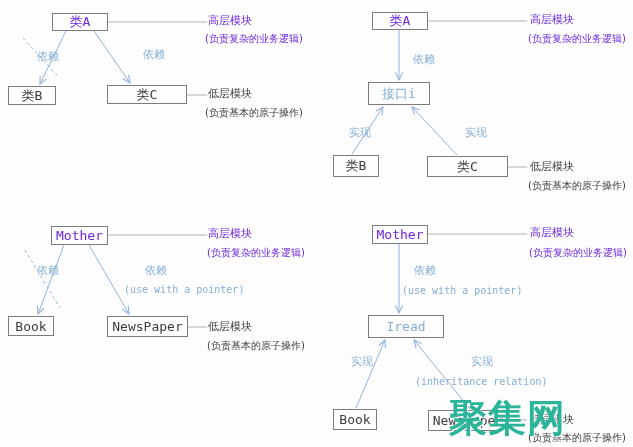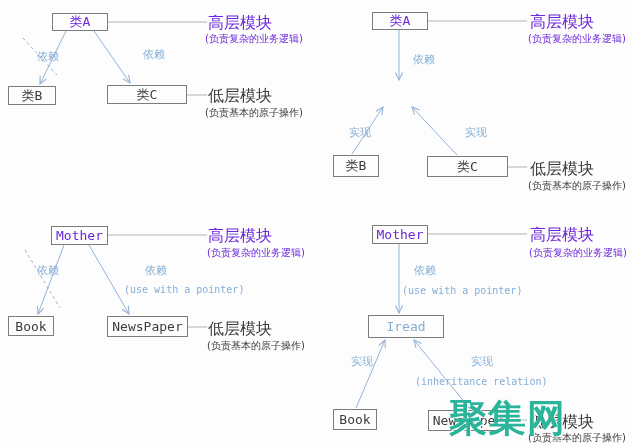--- a/index.html
+++ b/index.html
@@ -5,21 +5,21 @@
   html,body{margin:0;padding:0;}
   body{font-family:"DejaVu Sans",sans-serif;background:#ffffff;}
   .canvas{position:relative;width:633px;height:447px;background:#fdfdfd;overflow:hidden;}
   .layer{position:absolute;left:0;top:0;}
   .node{
     position:absolute;border:1px solid #7c7c7c;background:#fdfdfd;
     display:flex;align-items:center;justify-content:center;
     font-size:13px;font-family:"DejaVu Sans Mono","DejaVu Sans",monospace;
     white-space:nowrap;box-sizing:border-box;
   }
-  .lbl{position:absolute;font-size:16px;white-space:nowrap;line-height:1;}
+  .lbl{position:absolute;font-size:11px;white-space:nowrap;line-height:1;}
   .sub{font-size:10px;letter-spacing:0px;}
   .dep{font-size:11px;margin-left:9px;}
   .red{color:#6d28d9;}
   .blue{color:#84aed6;}
   .dark{color:#3c3c3c;}
   .en{font-family:"DejaVu Sans Mono",monospace;}
   .watermark{
     position:absolute;font-weight:bold;font-size:38px;line-height:1;
     letter-spacing:1px;text-shadow:1px 1px 0 #ffffff;
     font-family:"DejaVu Sans",sans-serif;
@@ -66,20 +66,21 @@
   <div class="node dark" style="left:8px;top:86px;width:48px;height:19px;">类B</div>
   <div class="node dark" style="left:107px;top:85px;width:80px;height:19px;">类C</div>
   <div class="lbl dep blue" style="left:28px;top:51px;">依赖</div>
   <div class="lbl dep blue" style="left:134px;top:49px;">依赖</div>
   <div class="lbl red" style="left:208px;top:15px;">高层模块</div>
   <div class="lbl sub red" style="left:205px;top:34px;">(负责复杂的业务逻辑)</div>
   <div class="lbl dark" style="left:208px;top:88px;">低层模块</div>
   <div class="lbl sub dark" style="left:205px;top:108px;">(负责基本的原子操作)</div>
 
   <div class="node red" style="left:372px;top:12px;width:56px;height:18px;">类A</div>
+  <div class="node blue" style="left:368px;top:82px;width:62px;height:23px;">接口i</div>
   <div class="node dark" style="left:333px;top:155px;width:46px;height:22px;">类B</div>
   <div class="node dark" style="left:427px;top:156px;width:81px;height:21px;">类C</div>
   <div class="lbl dep blue" style="left:404px;top:54px;">依赖</div>
   <div class="lbl dep blue" style="left:340px;top:127px;">实现</div>
   <div class="lbl dep blue" style="left:456px;top:127px;">实现</div>
   <div class="lbl red" style="left:530px;top:14px;">高层模块</div>
   <div class="lbl sub red" style="left:528px;top:34px;">(负责复杂的业务逻辑)</div>
   <div class="lbl dark" style="left:530px;top:161px;">低层模块</div>
   <div class="lbl sub dark" style="left:528px;top:181px;">(负责基本的原子操作)</div>
 

